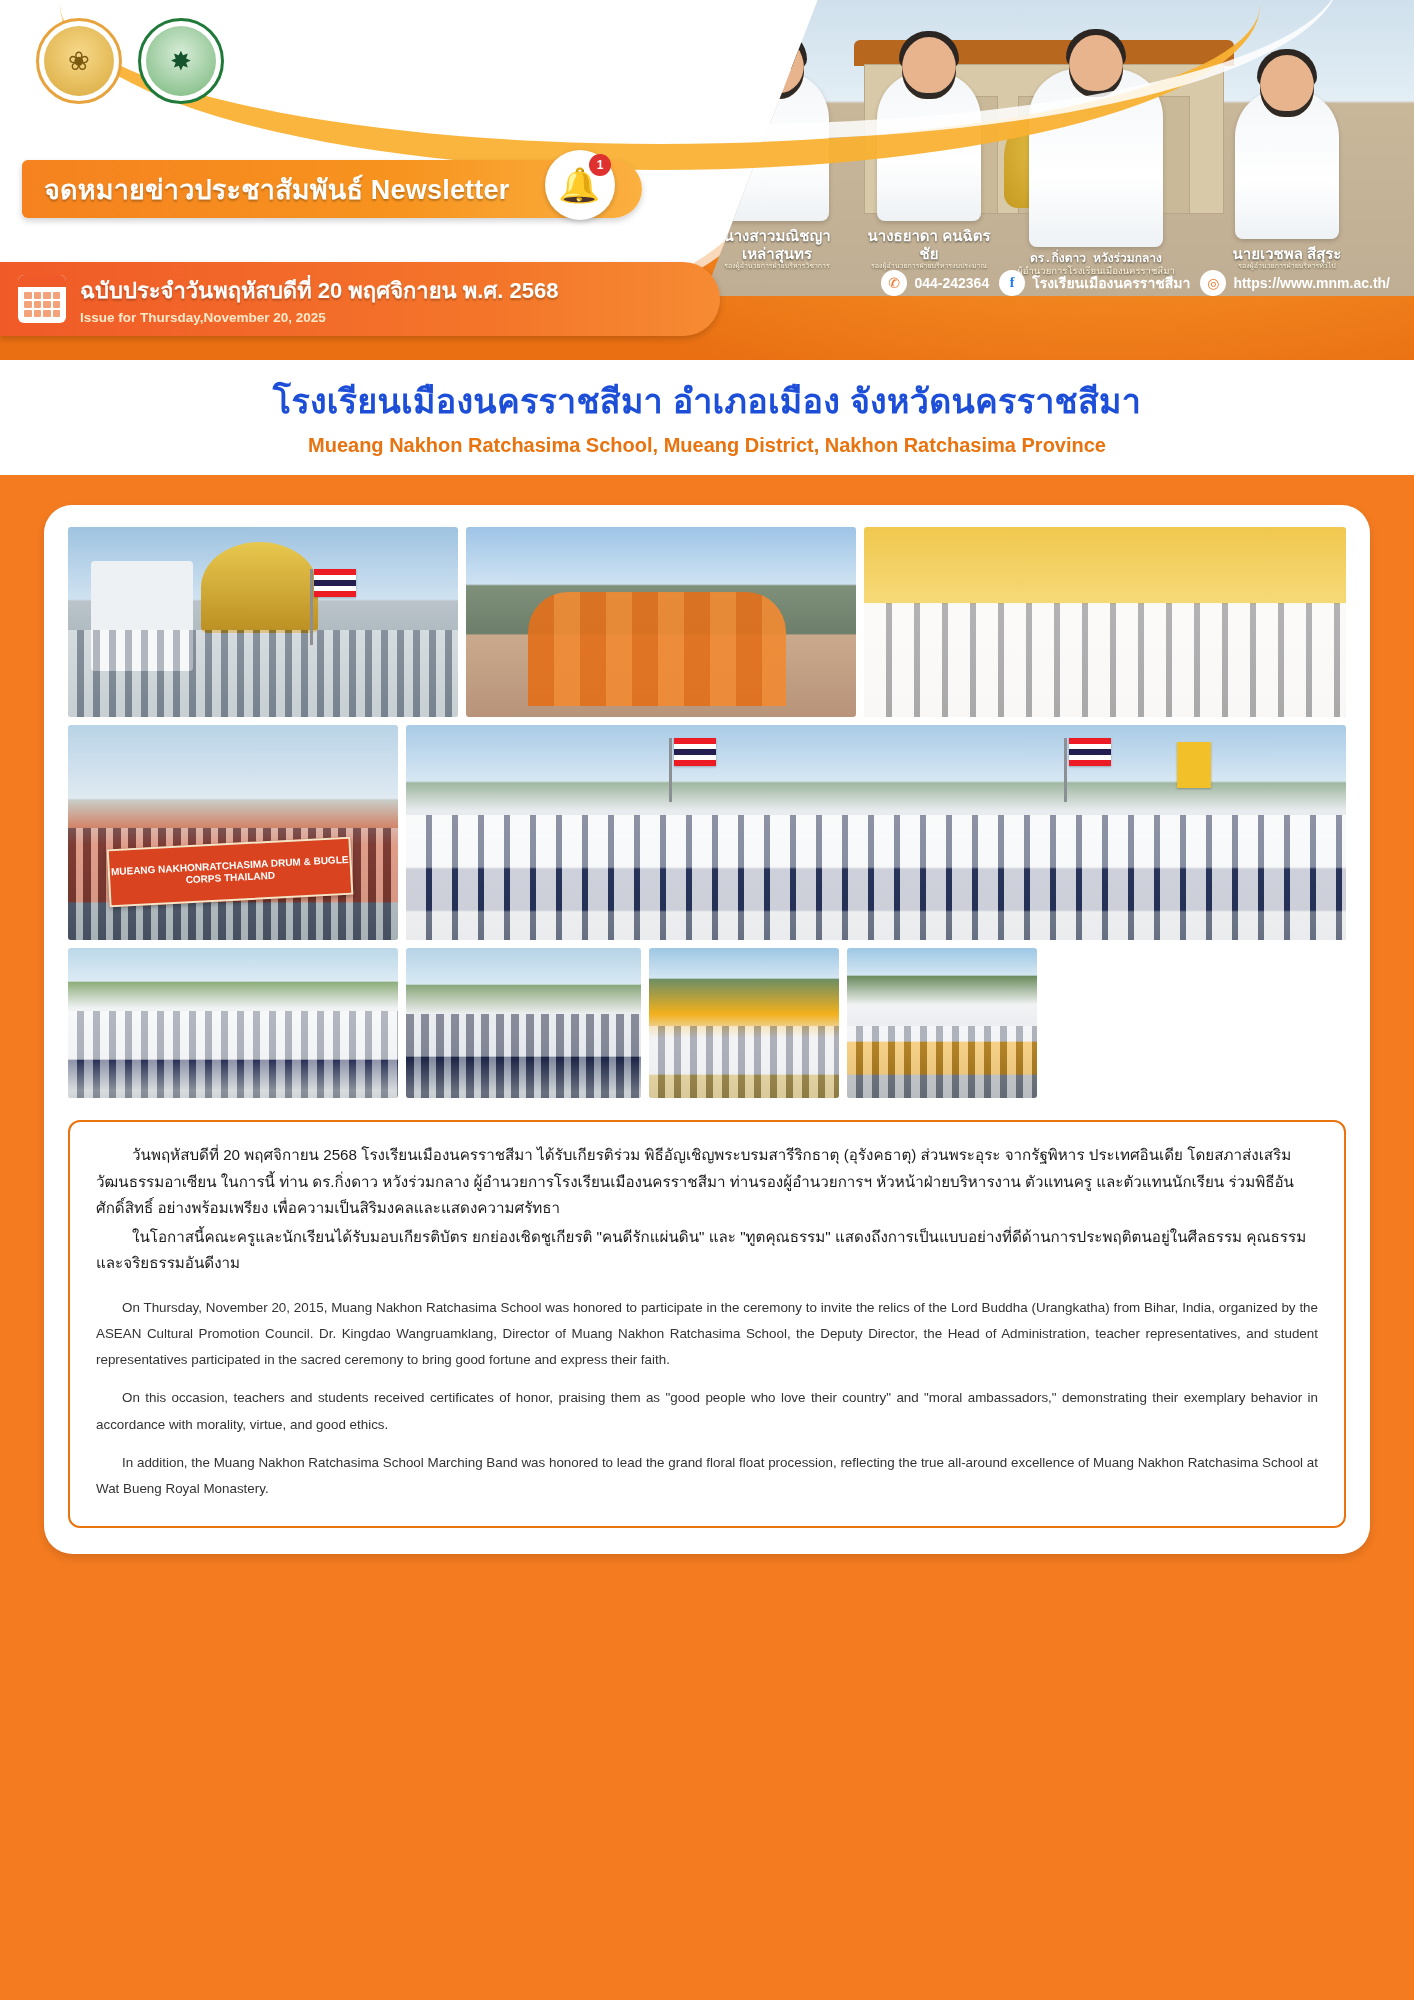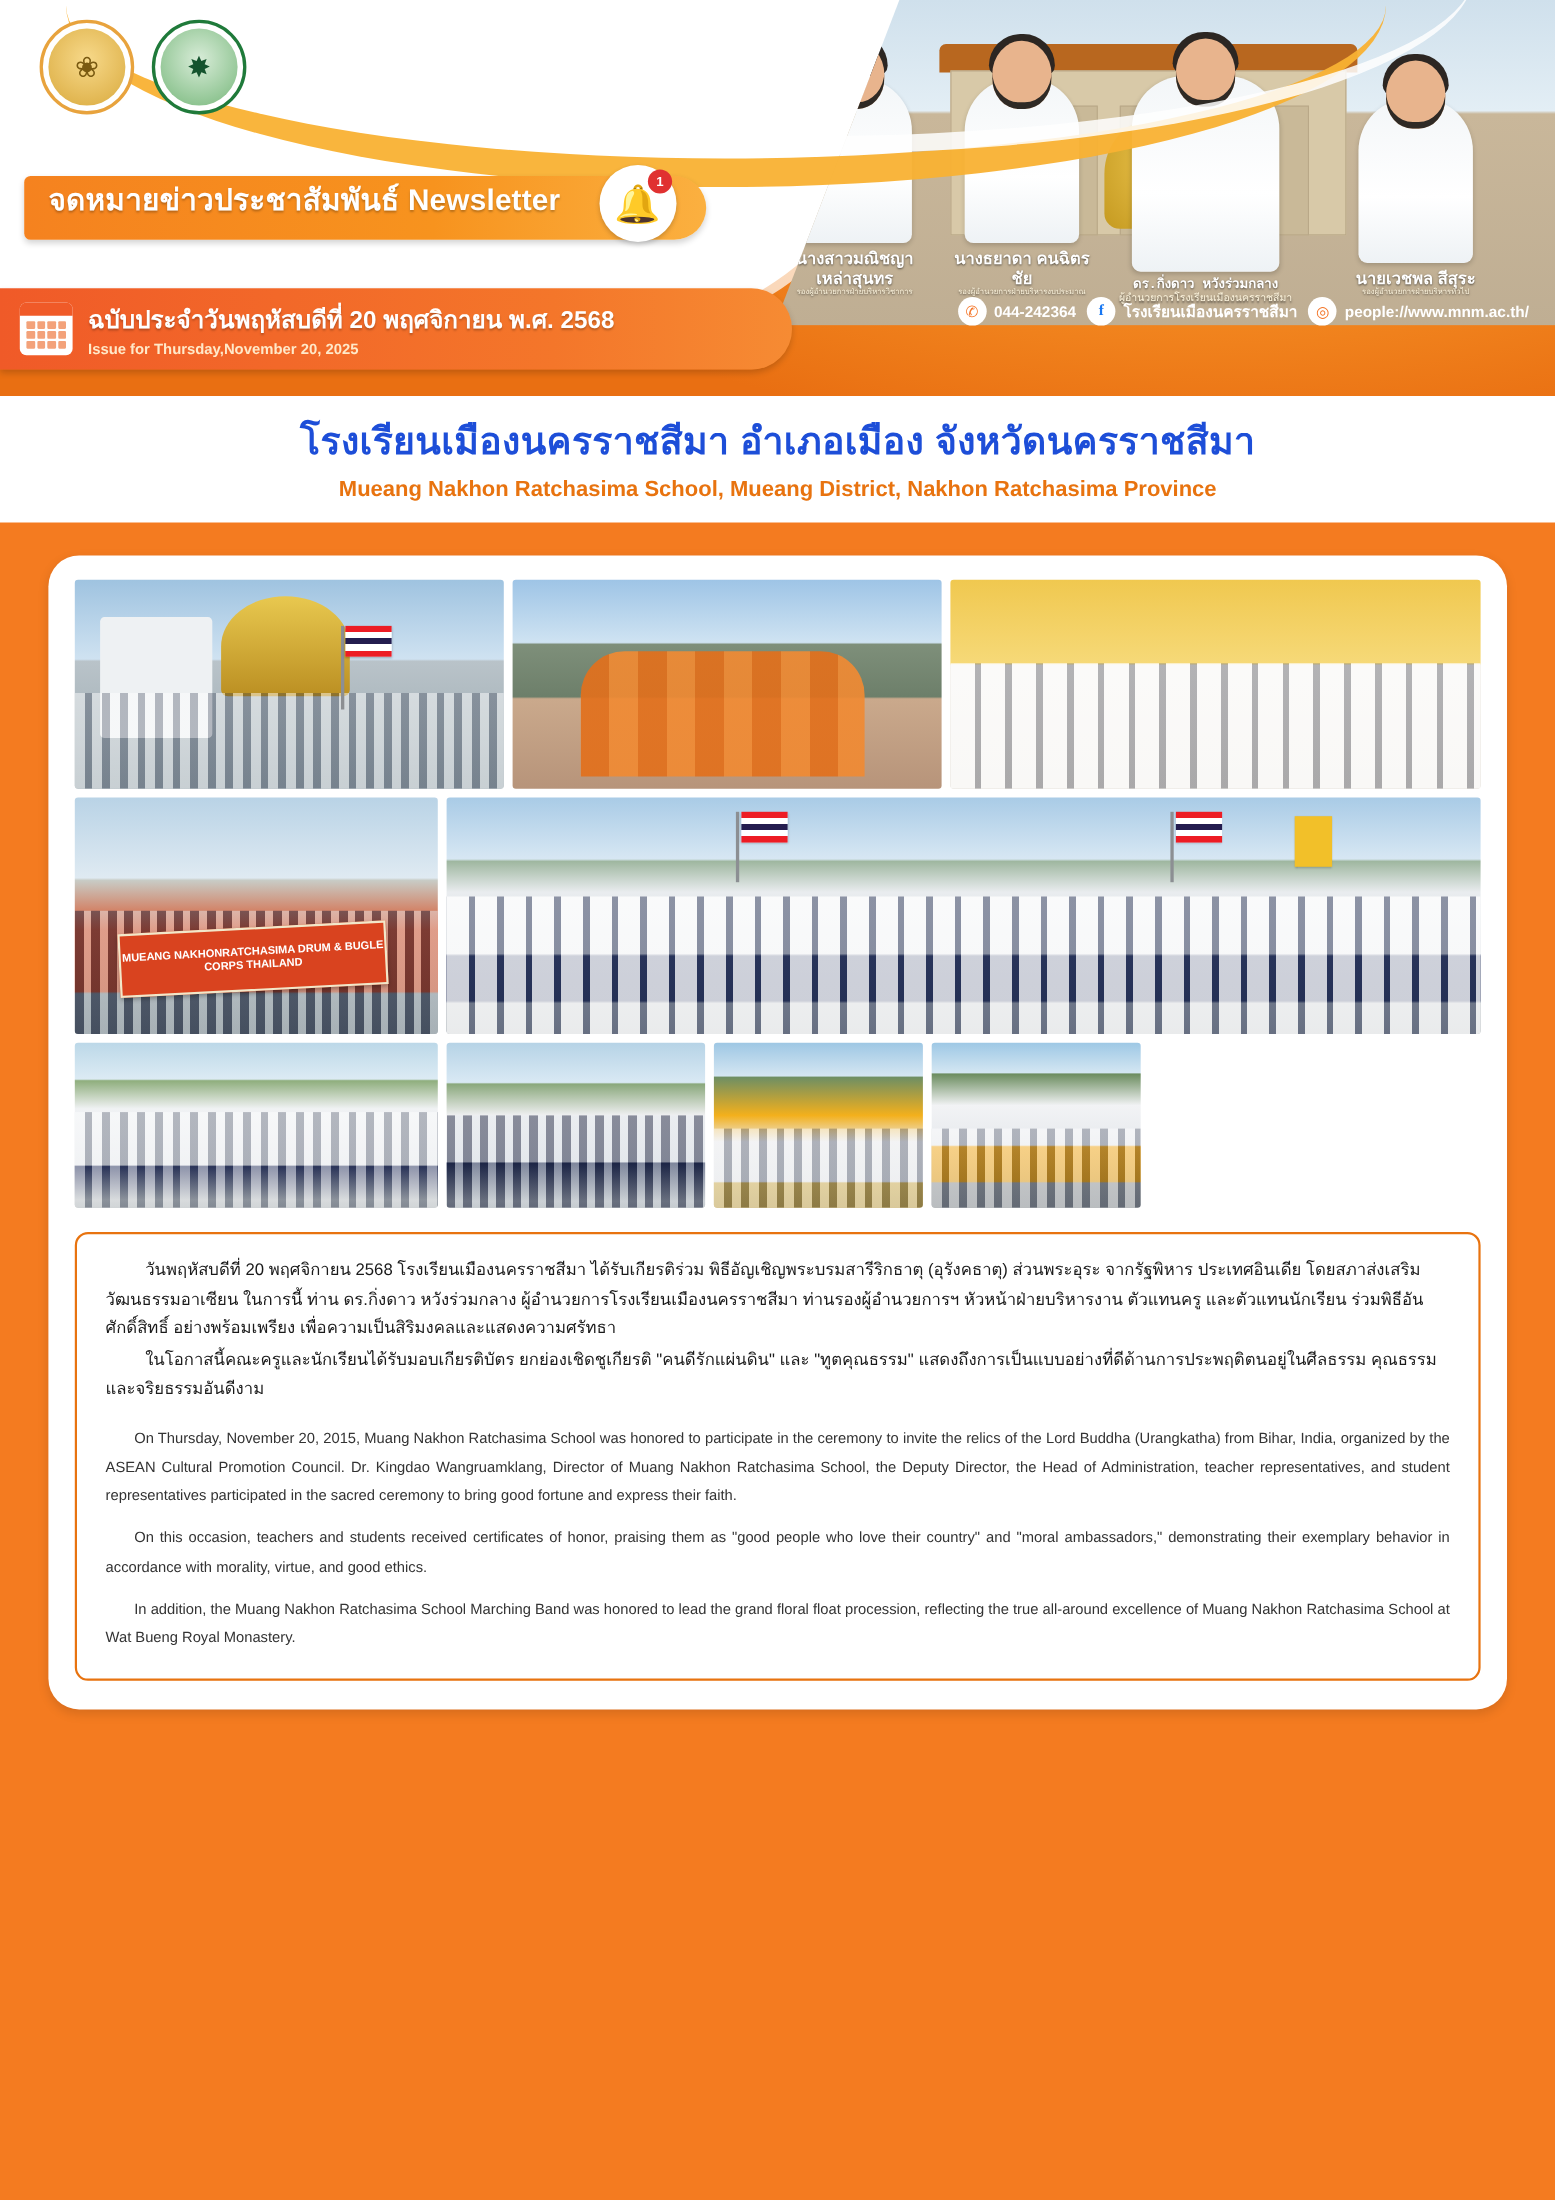--- a/index.html
+++ b/index.html
@@ -133,21 +133,21 @@
   }
   .logo-1 .logo-mark { background: radial-gradient(circle at 50% 40%, #f7d98a, #d9a93c); color: #7a5a11; }
   .logo-2 .logo-mark { background: radial-gradient(circle at 50% 40%, #d8ecd8, #76b77a); color: #14532d; }
 
   .newsletter-banner {
     position: absolute;
     left: 22px; top: 160px;
     width: 620px; height: 58px;
     background: linear-gradient(90deg, #f5821f 0%, #f7931e 60%, #fbb040 100%);
     border-radius: 6px 30px 30px 6px;
-    display: flex; align-items: flex-start;
+    display: flex; align-items: center;
     padding-left: 22px;
     box-shadow: 0 3px 6px rgba(0,0,0,.18);
   }
   .newsletter-banner .txt {
     color: #ffffff;
     font-size: 27px;
     font-weight: bold;
     letter-spacing: .2px;
     text-shadow: 0 2px 2px rgba(0,0,0,.25);
   }
@@ -448,21 +448,21 @@
       <div class="contact-item">
         <span class="cico">✆</span>
         <span>044-242364</span>
       </div>
       <div class="contact-item">
         <span class="cico fb">f</span>
         <span>โรงเรียนเมืองนครราชสีมา</span>
       </div>
       <div class="contact-item">
         <span class="cico">◎</span>
-        <span>people://www.mnm.ac.th/</span>
+        <span>https://www.mnm.ac.th/</span>
       </div>
     </div>
   </div>
 
   <div class="title-block">
     <div class="title-th">โรงเรียนเมืองนครราชสีมา อำเภอเมือง จังหวัดนครราชสีมา</div>
     <div class="title-en">Mueang Nakhon Ratchasima School, Mueang District, Nakhon Ratchasima Province</div>
   </div>
 
   <div class="card">

